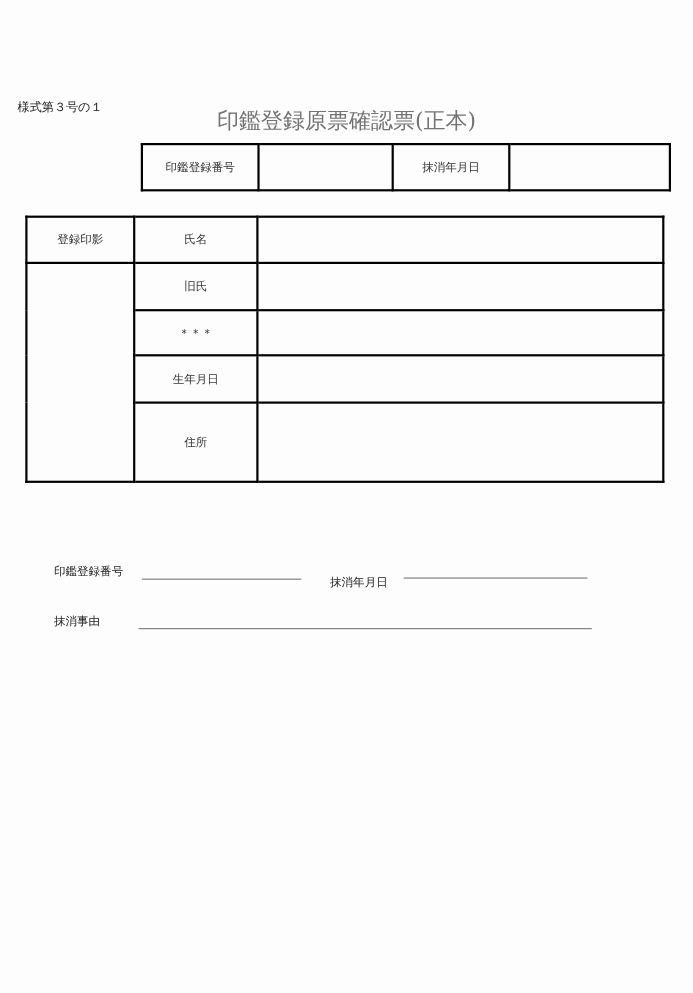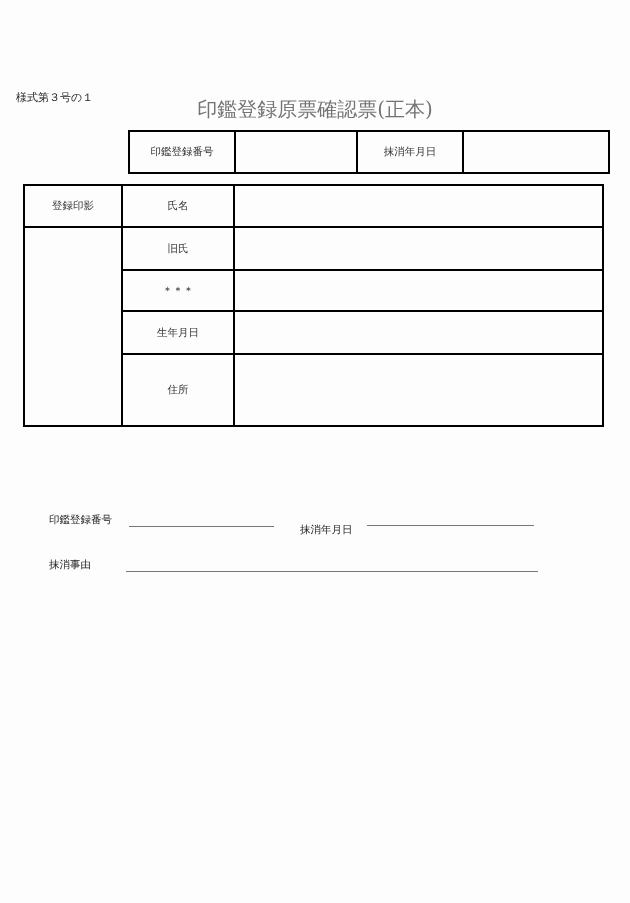--- a/index.html
+++ b/index.html
@@ -6,21 +6,21 @@
     body {
       width:630px; height:903px; background:#fdfdfd; position:relative; overflow:hidden;
       font-family: "DejaVu Serif", "Liberation Serif", serif; color:#222;
     }
     .abs { position:absolute; }
     .form-no { left:16px; top:90px; font-size:11px; color:#222; }
     .title { left:0; width:630px; top:96px; text-align:center; font-size:20px; color:#737373; letter-spacing:0px; }
     table { border-collapse:collapse; position:absolute; }
     td { border:2px solid #000000; font-size:10.5px; color:#333; text-align:center; vertical-align:middle; padding:0; }
     .top-table { left:128px; top:130px; width:482px; height:43px; }
-    .main-table { left:23px; top:184px; width:581px; height:242px; }
+    .main-table { left:23px; top:196px; width:581px; height:242px; }
     .lbl { position:absolute; font-size:10.5px; color:#222; }
     .uline { position:absolute; height:0; border-top:1px solid #777; }
   </style>
 </head>
 <body>
 
 <div class="abs form-no">様式第３号の１</div>
 <div class="abs title">印鑑登録原票確認票(正本)</div>
 
 <table class="top-table">

